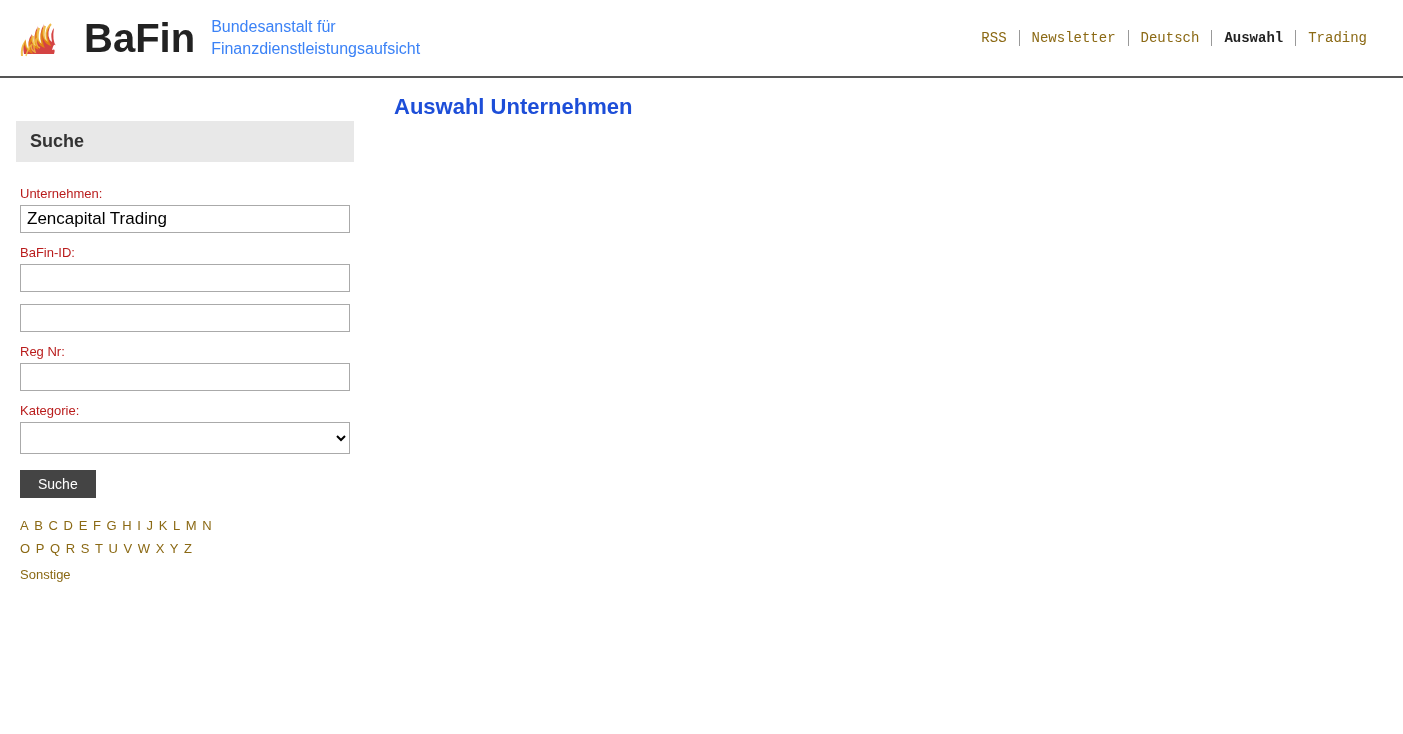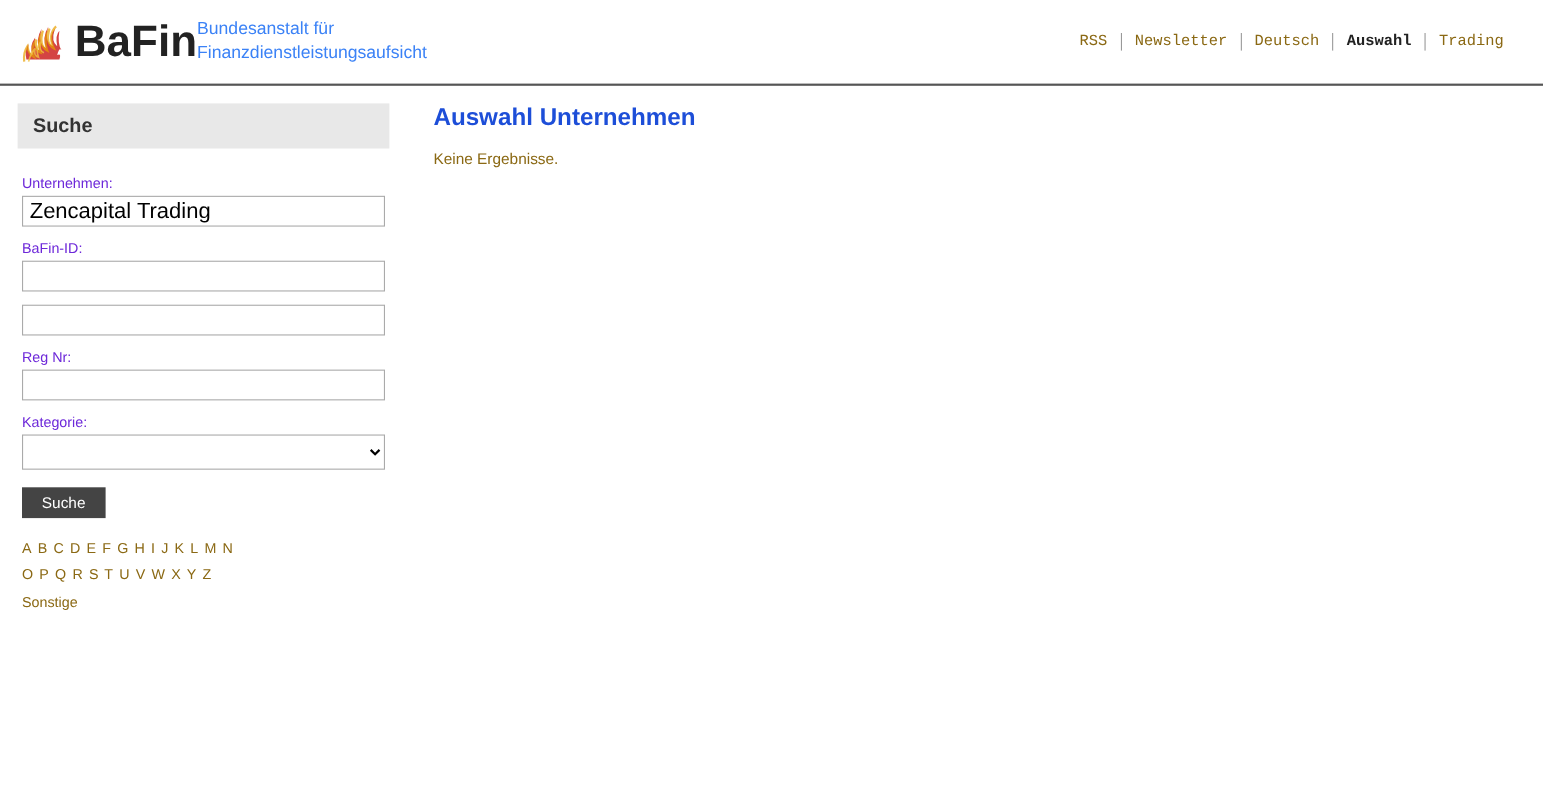--- a/index.html
+++ b/index.html
@@ -9,20 +9,21 @@
     .header {
       display: flex;
       align-items: center;
       justify-content: space-between;
       padding: 12px 24px 12px 16px;
       border-bottom: 2px solid #555;
     }
     .logo-area {
       display: flex;
       align-items: center;
+      gap: 16px;
     }
     .logo-icon {
       width: 52px;
       height: 52px;
     }
     .logo-text {
       font-size: 40px;
       font-weight: bold;
       color: #222;
       font-family: Arial, sans-serif;
@@ -57,45 +58,46 @@
     .main-container {
       display: flex;
       padding: 16px 0;
     }
 
     
     .sidebar {
       width: 370px;
       min-width: 370px;
       padding: 0 16px;
+      margin-top: 27px;
     }
     .sidebar-header {
       background: #e8e8e8;
       padding: 10px 14px;
       font-size: 18px;
       font-weight: bold;
       margin-bottom: 16px;
     }
     .search-form {
       padding: 8px 4px;
     }
     .form-group {
       margin-bottom: 12px;
     }
     .form-label {
       display: block;
-      color: #6d28d9;
+      color: #b91c1c;
       font-size: 13px;
       margin-bottom: 4px;
     }
     .form-input {
       width: 100%;
       padding: 4px 6px;
       border: 1px solid #aaa;
-      font-size: 20px;
+      font-size: 17px;
       height: 28px;
     }
     .form-select {
       width: 100%;
       padding: 4px 6px;
       border: 1px solid #aaa;
       font-size: 14px;
       height: 32px;
       background: #fff;
     }
@@ -240,15 +242,14 @@
           <a href="#">Z</a>
         </div>
         <a href="#" class="alpha-sonstige">Sonstige</a>
       </div>
 
     </div>
   </aside>
 
   <main class="content-area">
     <h1 class="content-title">Auswahl Unternehmen</h1>
-    <p class="no-results">Keine Ergebnisse.</p>
   </main>
 </div>
 
 </body></html>

